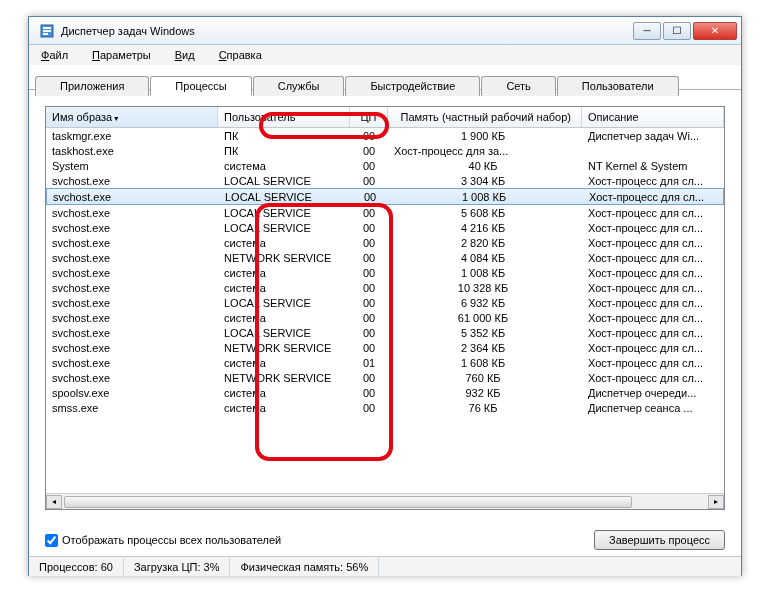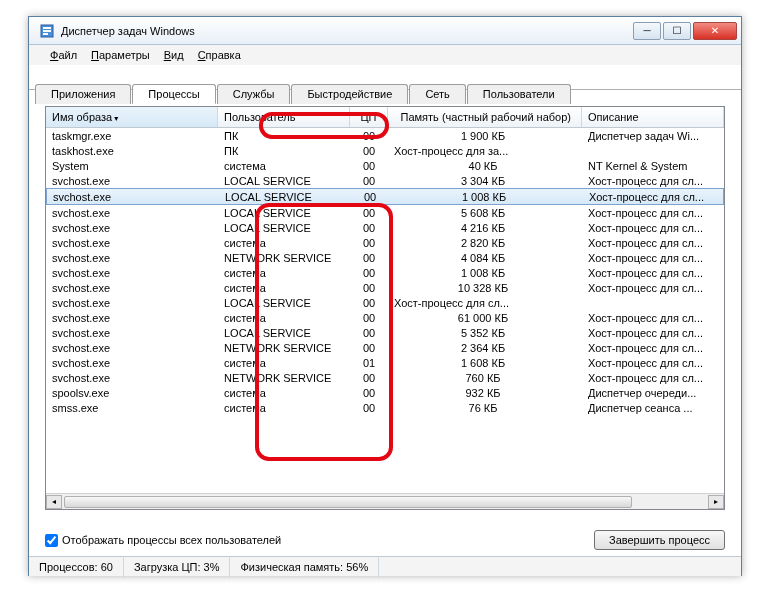--- a/index.html
+++ b/index.html
@@ -4,25 +4,25 @@
 <style>
 *{box-sizing:border-box;margin:0;padding:0;font-family:"Segoe UI",Tahoma,sans-serif;font-size:11px}
 body{background:#fff;width:769px;height:604px;position:relative;overflow:hidden}
 .window{position:absolute;top:16px;left:28px;width:714px;height:560px;border:1px solid #5a7fa0;background:#fff;box-shadow:0 0 8px rgba(0,0,0,0.3)}
 .titlebar{height:28px;background:linear-gradient(#fff,#e8eff7);border-bottom:1px solid #b0c4d8;display:flex;align-items:center;padding:0 4px}
 .titlebar .app-icon{width:16px;height:16px;margin:0 6px;display:inline-flex;align-items:center;justify-content:center}
 .titlebar .title{flex:1;color:#000}
 .winbtns{display:flex;gap:2px}
 .winbtn{width:28px;height:18px;border:1px solid #8a9fb4;border-radius:2px;background:linear-gradient(#f4f8fc,#d6e4f0);display:flex;align-items:center;justify-content:center;cursor:pointer;font-size:10px}
 .winbtn.close{width:44px;background:linear-gradient(#f28b82,#d93025);border-color:#a94442;color:#fff}
-.menubar{height:20px;padding:2px 15px;display:flex;gap:2px;align-items:center;background:#f4f4f4}
+.menubar{height:20px;padding:2px 6px;display:flex;gap:12px;align-items:center;background:#f4f4f4}
 .menuitem{padding:1px 6px;cursor:pointer}
 .menuitem u{text-decoration:underline}
 .tabbar{display:flex;padding:4px 6px 0 6px;background:#fff;border-bottom:1px solid #b0b0b0}
-.tab{padding:3px 15px;border:1px solid #9c9c9c;border-bottom:none;background:#f0f0f0;margin-right:1px;border-radius:3px 3px 0 0;cursor:pointer;position:relative;top:15px}
+.tab{padding:3px 24px;border:1px solid #9c9c9c;border-bottom:none;background:#f0f0f0;margin-right:1px;border-radius:3px 3px 0 0;cursor:pointer;position:relative;top:7px}
 .tab.active{background:#fff;border-bottom:1px solid #fff;z-index:2}
 .content{padding:16px;height:calc(100% - 28px - 20px - 24px - 20px)}
 .tableframe{border:1px solid #828790;height:calc(100% - 30px);display:flex;flex-direction:column;overflow:hidden}
 .thead{display:flex;background:linear-gradient(#fff,#eef3f8);border-bottom:1px solid #c0c8d0;font-weight:normal}
 .th{padding:4px 6px;border-right:1px solid #d0d8e0;overflow:hidden;white-space:nowrap;text-overflow:ellipsis;cursor:pointer}
 .th.sorted{background:linear-gradient(#eaf3fb,#d6e9f8)}
 .tbody{flex:1;overflow:hidden;position:relative}
 .tr{display:flex;height:15px;align-items:center}
 .tr.selected{background:linear-gradient(#eaf3fb,#d6e9f8);border:1px solid #7da2ce;height:17px}
 .td{padding:0 6px;overflow:hidden;white-space:nowrap;text-overflow:ellipsis}
@@ -167,20 +167,21 @@
             <div class="td col-img">svchost.exe</div>
             <div class="td col-user">система</div>
             <div class="td col-cpu">00</div>
             <div class="td col-mem num">10 328 КБ</div>
             <div class="td col-desc">Хост-процесс для сл...</div>
           </div>
           <div class="tr">
             <div class="td col-img">svchost.exe</div>
             <div class="td col-user">LOCAL SERVICE</div>
             <div class="td col-cpu">00</div>
+            <div class="td col-mem num">6 932 КБ</div>
             <div class="td col-desc">Хост-процесс для сл...</div>
           </div>
           <div class="tr">
             <div class="td col-img">svchost.exe</div>
             <div class="td col-user">система</div>
             <div class="td col-cpu">00</div>
             <div class="td col-mem num">61 000 КБ</div>
             <div class="td col-desc">Хост-процесс для сл...</div>
           </div>
           <div class="tr">

